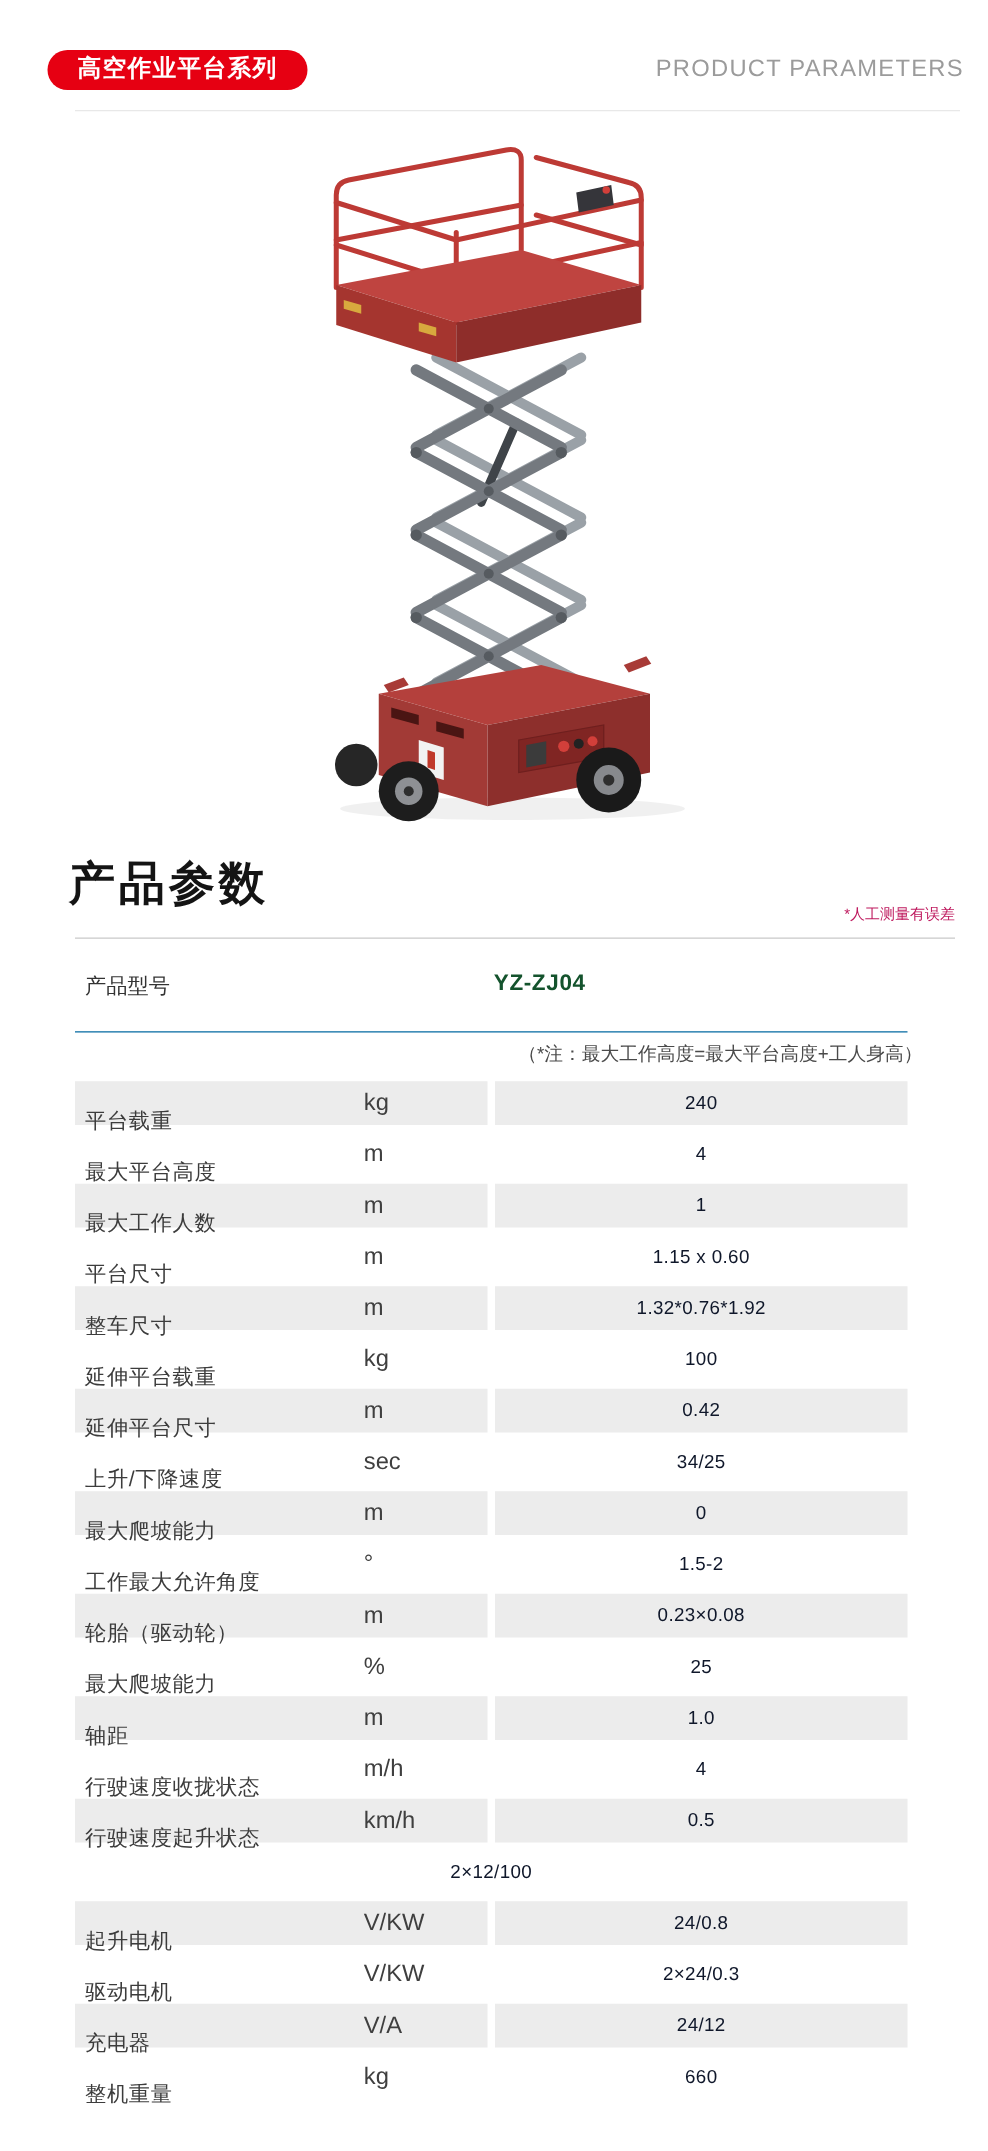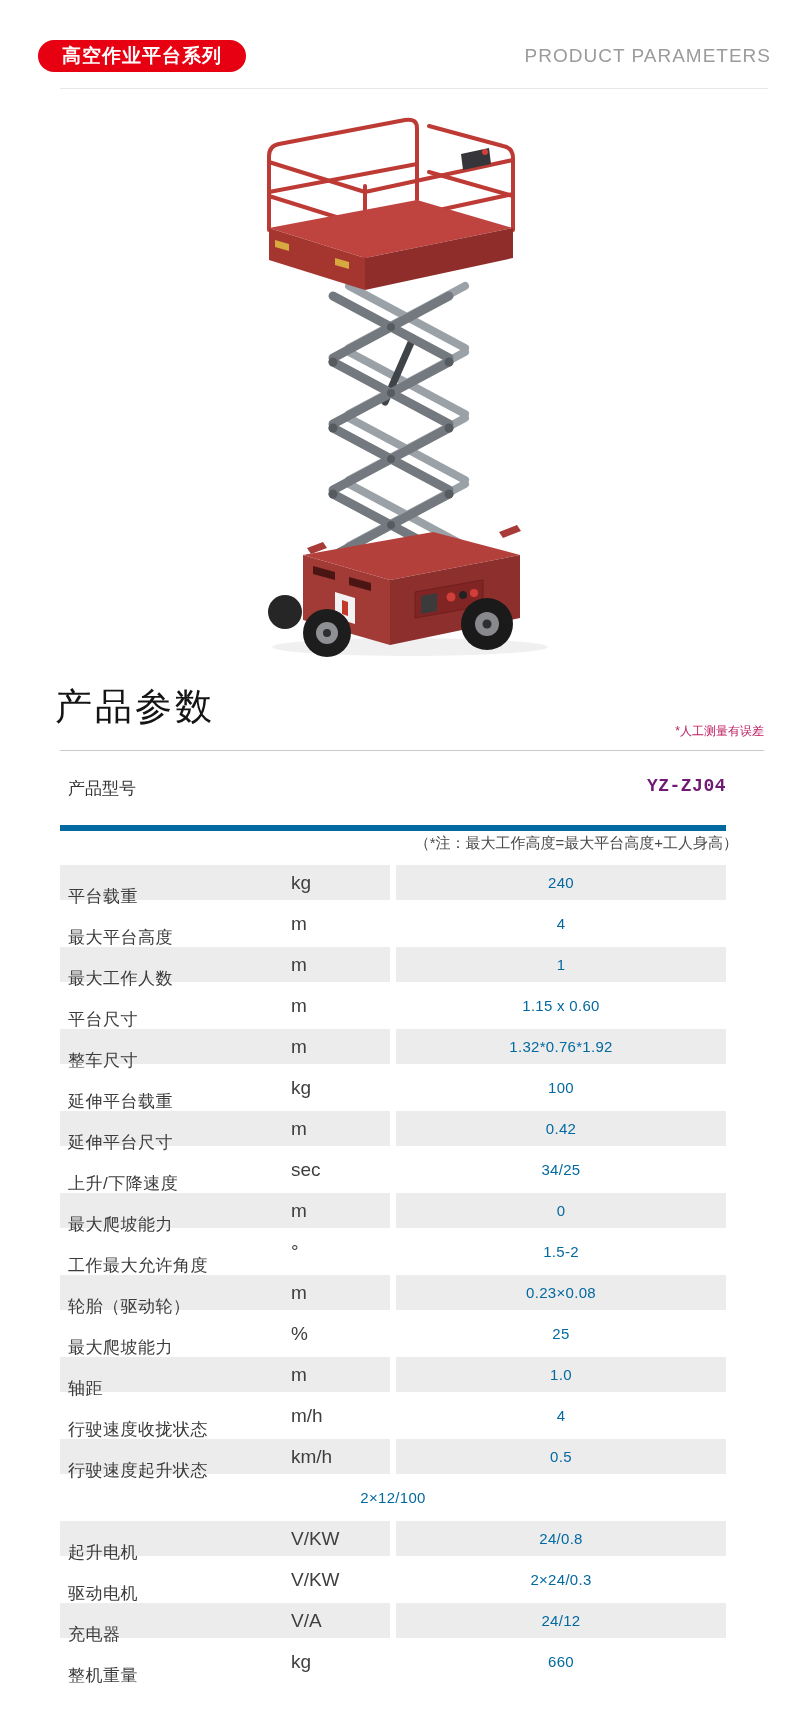--- a/index.html
+++ b/index.html
@@ -16,49 +16,48 @@
   }
   .en-title{
     position:absolute; right:0; top:5px; color:#9b9b9b; font-size:19px;
     letter-spacing:1px; white-space:nowrap;
   }
   .divider-top{position:absolute; top:88px; left:60px; right:58px; height:1px; background:#e8e8e8;}
   
   .figure{position:absolute; top:100px; left:215px; width:360px; height:560px;}
   
   .section-title{
-    position:absolute; left:55px; top:682px; font-size:37px; font-weight:400;
+    position:absolute; left:55px; top:682px; font-size:37px; font-weight:700;
     color:#141414; letter-spacing:3px;
   }
   .measure-note{position:absolute; right:62px; top:723px; font-size:12px; color:#be185d;}
   .divider-mid{position:absolute; top:750px; left:60px; right:62px; height:1px; background:#c9c9c9;}
   
   .model-row{
     position:absolute; top:751px; left:60px; width:666px; height:74px;
-    border-bottom:6px solid #0369a1;
-    font-family:Liberation Mono, monospace;
+    border-bottom:1px solid #0369a1;
   }
   .model-label{position:absolute; left:8px; top:26px; font-size:17px; color:#333;}
   .model-value{
-    position:absolute; left:335px; width:331px; top:25px; text-align:right;
-    font-size:18px; font-weight:bold; color:#701a75; letter-spacing:.5px;
+    position:absolute; left:335px; width:331px; top:25px; text-align:left;
+    font-size:18px; font-weight:bold; color:#14532d; letter-spacing:.5px;
   }
   .table-note{
     position:absolute; top:834px; left:72px; width:666px; text-align:right;
     font-size:15px; color:#4a4a4a;
   }
   
   .spec-table{position:absolute; top:862px; left:60px; width:666px;}
   .spec-row{height:41px; display:flex; gap:6px; align-items:center;}
   .spec-row .cell{height:35px; display:flex; align-items:center; background:transparent;}
   .spec-row.shaded .cell{background:var(--row-stripe,#ececec);}
   .cell-left{flex:0 0 330px; position:relative;}
   .cell-left .lbl{margin-left:8px; font-size:17px; color:#3c3c3c; letter-spacing:.5px; white-space:nowrap;margin-top:28px;}
   .cell-left .unit{position:absolute; left:231px; font-size:19px; color:#3f3f3f;}
-  .cell-right{flex:1; justify-content:center; font-size:15px; color:#0369a1; letter-spacing:.3px;}
+  .cell-right{flex:1; justify-content:center; font-size:15px; color:#0f172a; letter-spacing:.3px;}
 </style>
 </head>
 <body>
 
 <div class="page">
 
   <div class="topbar">
     <div class="series-badge">高空作业平台系列</div>
     <div class="en-title">PRODUCT PARAMETERS</div>
   </div>

